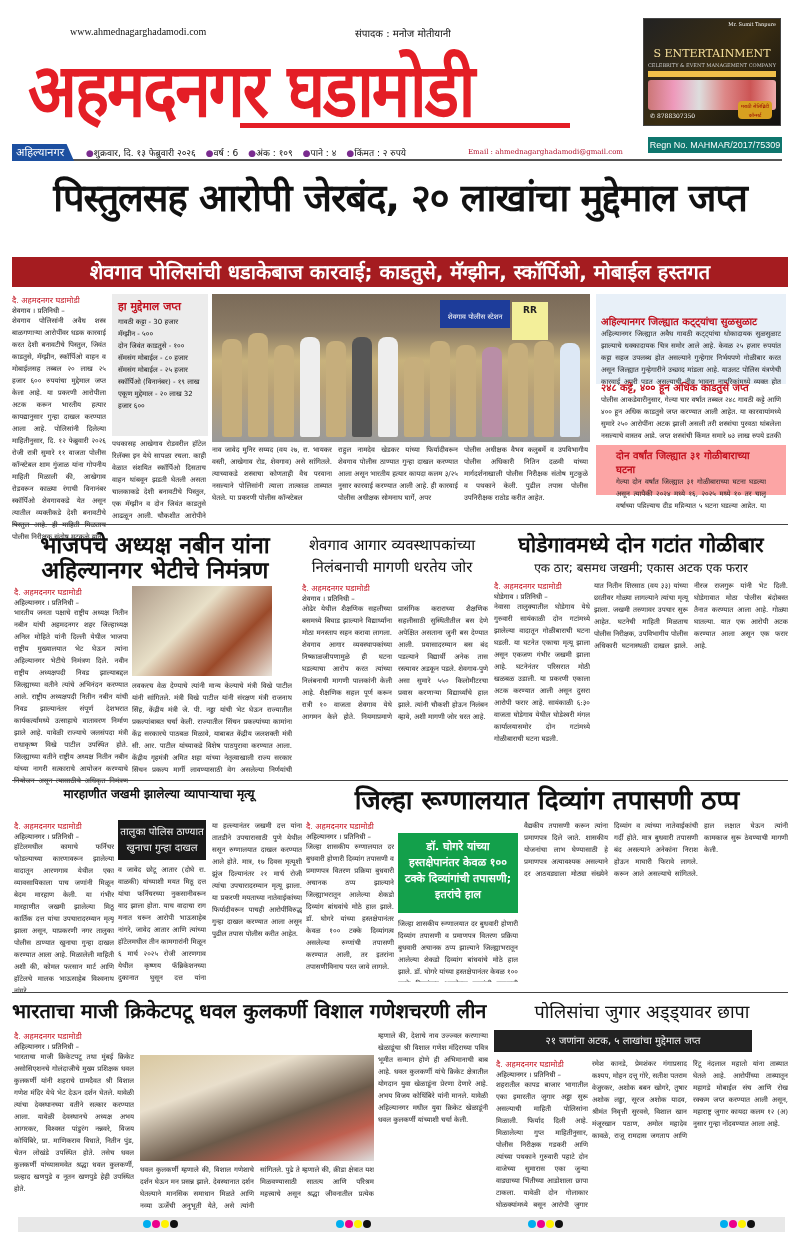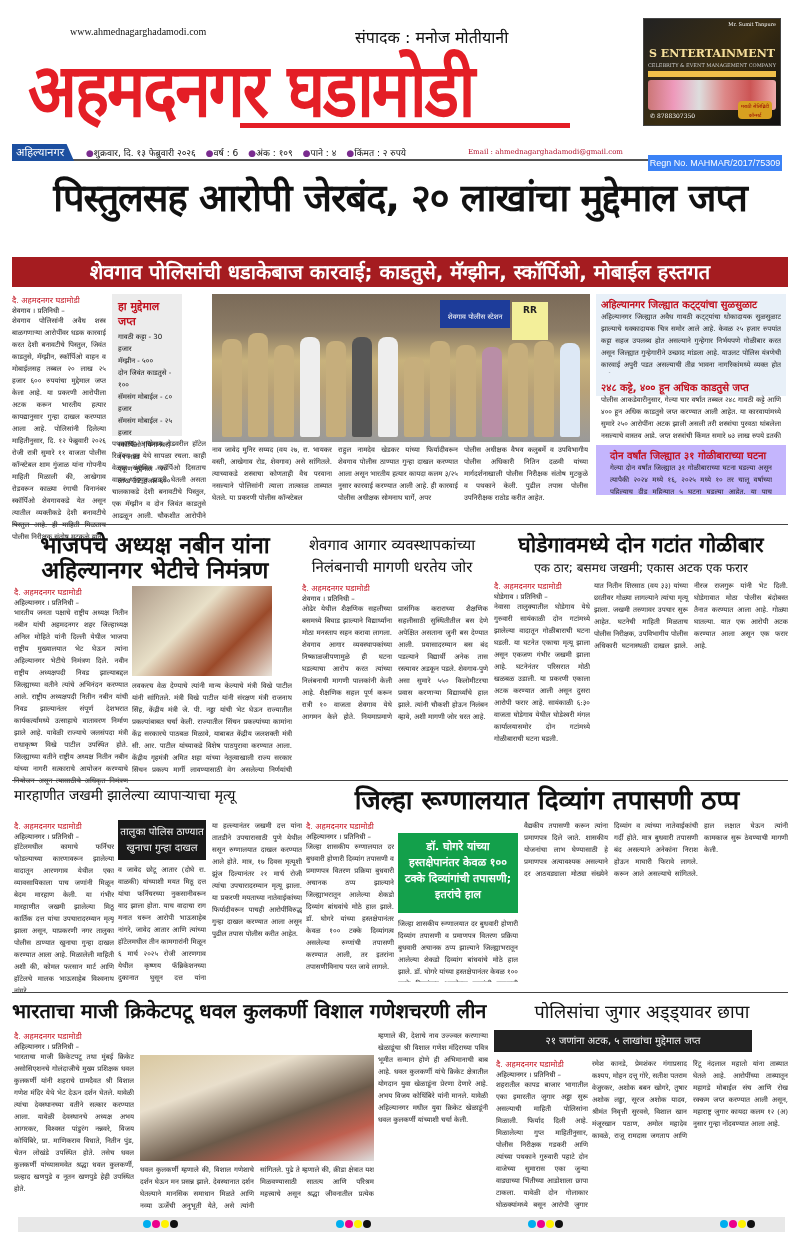--- a/index.html
+++ b/index.html
@@ -1,55 +1,55 @@
 <!DOCTYPE html>
 <html><head>
 <meta charset="utf-8">
 <style>
 *{box-sizing:border-box;margin:0;padding:0}
 body{width:800px;height:1248px;background:#fff;font-family:"DejaVu Sans",sans-serif;color:#111;position:relative;overflow:hidden}
 .abs{position:absolute}
 .masthead-url{left:70px;top:26px;font-size:10px;font-family:Liberation Serif, serif;color:#111}
-.editor{left:355px;top:26px;font-size:16px}
+.editor{left:355px;top:26px;font-size:10px}
 .logo{left:28px;top:40px;width:540px;height:88px;font-family:"DejaVu Sans",sans-serif;font-weight:bold;font-size:64px;color:#e41e26;line-height:88px;letter-spacing:-2px;transform:scaleY(1.15);transform-origin:top left;white-space:nowrap}
 .logo-underline{left:240px;top:123px;width:330px;height:5px;background:#e41e26}
 .ad{left:643px;top:18px;width:138px;height:108px;background:linear-gradient(135deg,#222 0%,#3a2d12 50%,#111 100%);border:1px solid #444;color:#f3d27a;text-align:center;font-family:"DejaVu Serif",serif}
-.ad .ad-brand{margin-top:28px;font-size:11px;font-weight:bold;color:#f7e09c}
+.ad .ad-brand{margin-top:28px;font-size:11px;font-weight:normal;color:#f7e09c}
 .ad .ad-sub{font-size:5px;color:#ccc;margin-top:2px}
 .ad .ad-strip{margin:3px 4px;height:6px;background:#f1c04a}
 .ad .ad-people{margin:2px 4px;height:30px;background:linear-gradient(90deg,#c77,#e9b,#ddd,#d88,#c55,#eaa);border-radius:3px}
 .ad .ad-phone{font-size:6px;color:#fff;text-align:left;margin-left:6px;margin-top:2px}
 .ad .ad-name{position:absolute;right:4px;top:2px;font-size:5px;color:#fff}
 .ad .ad-badge{position:absolute;right:8px;bottom:6px;width:34px;height:18px;background:#d8a020;border-radius:4px;font-size:5px;color:#900;line-height:9px;padding-top:1px}
 .infobar{left:12px;top:144px;width:770px;height:17px;border-bottom:2px solid #555}
 .city{left:12px;top:144px;width:62px;height:17px;background:#1c4fa0;color:#fff;font-size:11px;line-height:17px;padding-left:4px;clip-path:polygon(0 0,88% 0,100% 100%,0 100%)}
 .info-items{left:86px;top:146px;font-size:9px;white-space:nowrap;display:flex;gap:10px}
 .info-items span.dot{color:#7a2c8f}
 .email{left:468px;top:148px;font-size:7px;color:#b0102a;font-family:"DejaVu Serif",serif}
-.regn{left:648px;top:155px;width:134px;height:16px;background:#3b82f6;color:#fff;font-size:9px;line-height:16px;text-align:center;font-family:"Liberation Sans",sans-serif}
+.regn{left:648px;top:137px;width:134px;height:16px;background:#0f766e;color:#fff;font-size:9px;line-height:16px;text-align:center;font-family:"Liberation Sans",sans-serif}
 .headline{left:12px;top:172px;width:776px;font-size:38px;font-weight:bold;line-height:52px;text-align:center;letter-spacing:-1px;color:#111;white-space:nowrap}
 .subband{left:12px;top:257px;width:776px;height:30px;background:#a51c20;color:#fff;font-size:20px;font-weight:bold;line-height:30px;text-align:center;white-space:nowrap}
 .byline{color:#c1121f;font-size:8px;font-weight:normal;font-family:"DejaVu Serif",serif}
 .place{font-size:7px;margin-top:1px}
 .body{font-size:7px;line-height:12px;text-align:justify;color:#222;font-family:"DejaVu Serif",serif}
 .box-gray{background:#ececec}
-.seized{left:112px;top:294px;width:70px;height:142px;padding:4px 6px}
+.seized{left:112px;top:294px;width:96px;height:142px;padding:4px 6px}
 .seized h4{color:#c1121f;font-size:11px;margin-bottom:3px}
 .seized li{list-style:none;font-size:7px;line-height:12px}
 .photo1{left:212px;top:294px;width:378px;height:148px;background:linear-gradient(180deg,#7a6a58 0%,#8c7c66 25%,#c8b27c 45%,#b9a277 65%,#9a9a9a 100%)}
 .station-sign{left:228px;top:6px;width:70px;height:28px;background:#1d3c9a;color:#fff;font-size:7px;text-align:center;padding-top:12px}
 .rr-sign{left:300px;top:8px;width:36px;height:38px;background:#f3ef9a;color:#222;font-size:9px;font-weight:bold;text-align:center;padding-top:3px}
 .people{left:10px;top:35px;right:10px;height:108px;display:flex;justify-content:space-between;align-items:flex-end}
 .person{width:20px;border-radius:8px 8px 2px 2px;background:#c6ae7c}
 .person.w{background:#eee}
 .person.d{background:#555}
-.side1{left:596px;top:294px;width:190px;height:102px;background:#e8f0f8;padding:3px 5px}
+.side1{left:596px;top:294px;width:190px;height:90px;background:#e8f0f8;padding:20px 5px}
 .side1 h4,.side2 h4,.side3 h4{color:#c1121f;font-size:10px}
 .side2{left:596px;top:380px;width:190px;height:58px;padding:0 5px}
-.side3{left:596px;top:445px;width:190px;height:50px;background:#c4b5fd;padding:3px 14px}
+.side3{left:596px;top:445px;width:190px;height:50px;background:#fca5a5;padding:3px 20px}
 .col{position:absolute}
 .rule{position:absolute;height:1px;background:#444}
 .h2{position:absolute;font-weight:bold;color:#111;line-height:1.1;white-space:nowrap}
 .grn-box{left:398px;top:833px;width:120px;height:80px;background:#13a04b;color:#fff;font-size:11px;font-weight:bold;text-align:center;padding:6px 3px;line-height:16px}
 .black-box{left:118px;top:820px;width:88px;height:40px;background:#1a1a1a;color:#fff;font-size:10px;text-align:center;padding-top:4px;line-height:16px}
 .dark-band{left:590px;top:1030px;width:198px;height:22px;background:#222;color:#fff;font-size:10px;text-align:center;line-height:22px}
 .photo2{left:132px;top:586px;width:140px;height:90px;background:linear-gradient(135deg,#ad9a88,#e8e0c8 40%,#9b4a2a 70%,#eae5dc)}
 .photo3{left:140px;top:1055px;width:234px;height:106px;background:linear-gradient(160deg,#d9c8a0 0%,#e9dfcc 30%,#6b5a4a 60%,#c06050 80%,#ddd 100%)}
 .footer{left:18px;top:1217px;width:767px;height:15px;background:#e8e8e8}
 .reg-marks{position:absolute;top:3px;display:flex;gap:1px}
@@ -181,21 +181,21 @@
   <div class="byline">दै. अहमदनगर घडामोडी</div>
   <div class="place">घोडेगाव । प्रतिनिधी –</div>
   <div class="body" style="height:178px;overflow:hidden">नेवासा तालुक्यातील घोडेगाव येथे गुरुवारी सायंकाळी दोन गटांमध्ये झालेल्या वादातून गोळीबाराची घटना घडली. या घटनेत एकाचा मृत्यू झाला असून एकजण गंभीर जखमी झाला आहे. घटनेनंतर परिसरात मोठी खळबळ उडाली. या प्रकरणी एकाला अटक करण्यात आली असून दुसरा आरोपी फरार आहे. सायंकाळी ६:३० वाजता घोडेगाव येथील घोडेश्वरी मंगल कार्यालयासमोर दोन गटांमध्ये गोळीबाराची घटना घडली.</div>
 </div>
 <div class="col" style="left:594px;top:580px;width:194px">
   <div class="body" style="height:196px;overflow:hidden;column-count:2;column-gap:6px">यात नितीन शिरसाठ (वय ३३) यांच्या छातीवर गोळ्या लागल्याने त्यांचा मृत्यू झाला. जखमी तरुणावर उपचार सुरू आहेत. घटनेची माहिती मिळताच पोलीस निरीक्षक, उपविभागीय पोलीस अधिकारी घटनास्थळी दाखल झाले. नीरज राजगुरू यांनी भेट दिली. घोडेगावात मोठा पोलीस बंदोबस्त तैनात करण्यात आला आहे. गोळ्या घातल्या. यात एक आरोपी अटक करण्यात आला असून एक फरार आहे.</div>
 </div>
 
 <div class="rule" style="left:12px;top:780px;width:776px"></div>
 
-<div class="h2" style="left:14px;top:788px;width:290px;font-size:14px;font-weight:normal;text-align:left">मारहाणीत जखमी झालेल्या व्यापाऱ्याचा मृत्यू</div>
+<div class="h2" style="left:14px;top:788px;width:290px;font-size:12px;font-weight:bold;text-align:center">मारहाणीत जखमी झालेल्या व्यापाऱ्याचा मृत्यू</div>
 <div class="col" style="left:14px;top:820px;width:100px">
   <div class="byline">दै. अहमदनगर घडामोडी</div>
   <div class="place">अहिल्यानगर । प्रतिनिधी –</div>
   <div class="body" style="height:152px;overflow:hidden">हॉटेलमधील कामाचे फर्निचर फोडल्याच्या कारणावरून झालेल्या वादातून आरणगाव येथील एका व्यावसायिकाला पाच जणांनी मिळून बेदम मारहाण केली. या गंभीर मारहाणीत जखमी झालेल्या मिठू कार्तिक दत्त यांचा उपचारादरम्यान मृत्यू झाला असून, याप्रकरणी नगर तालुका पोलीस ठाण्यात खुनाचा गुन्हा दाखल करण्यात आला आहे. मिळालेली माहिती अशी की, कोमल फरसान मार्ट आणि हॉटेलचे मालक भाऊसाहेब विश्वनाथ नांगरे</div>
 </div>
 <div class="abs black-box">तालुका पोलिस ठाण्यात खुनाचा गुन्हा दाखल</div>
 <div class="col" style="left:118px;top:864px;width:88px">
   <div class="body" style="height:120px;overflow:hidden">व जावेद छोटू आतार (दोघे रा. वाळकी) यांच्याशी मयत मिठू दत्त यांचा फर्निचरच्या नुकसानीवरून वाद झाला होता. याच वादाचा राग मनात धरून आरोपी भाऊसाहेब नांगरे, जावेद आतार आणि त्यांच्या हॉटेलमधील तीन कामगारांनी मिळून ६ मार्च २०२५ रोजी आरणगाव येथील कृष्णय फॅब्रिकेशनच्या दुकानात घुसून दत्त यांना लाथाबुक्क्यांनी व शस्त्राने गंभीर मारहाण केली.</div>
 </div>
 <div class="col" style="left:212px;top:820px;width:90px">

